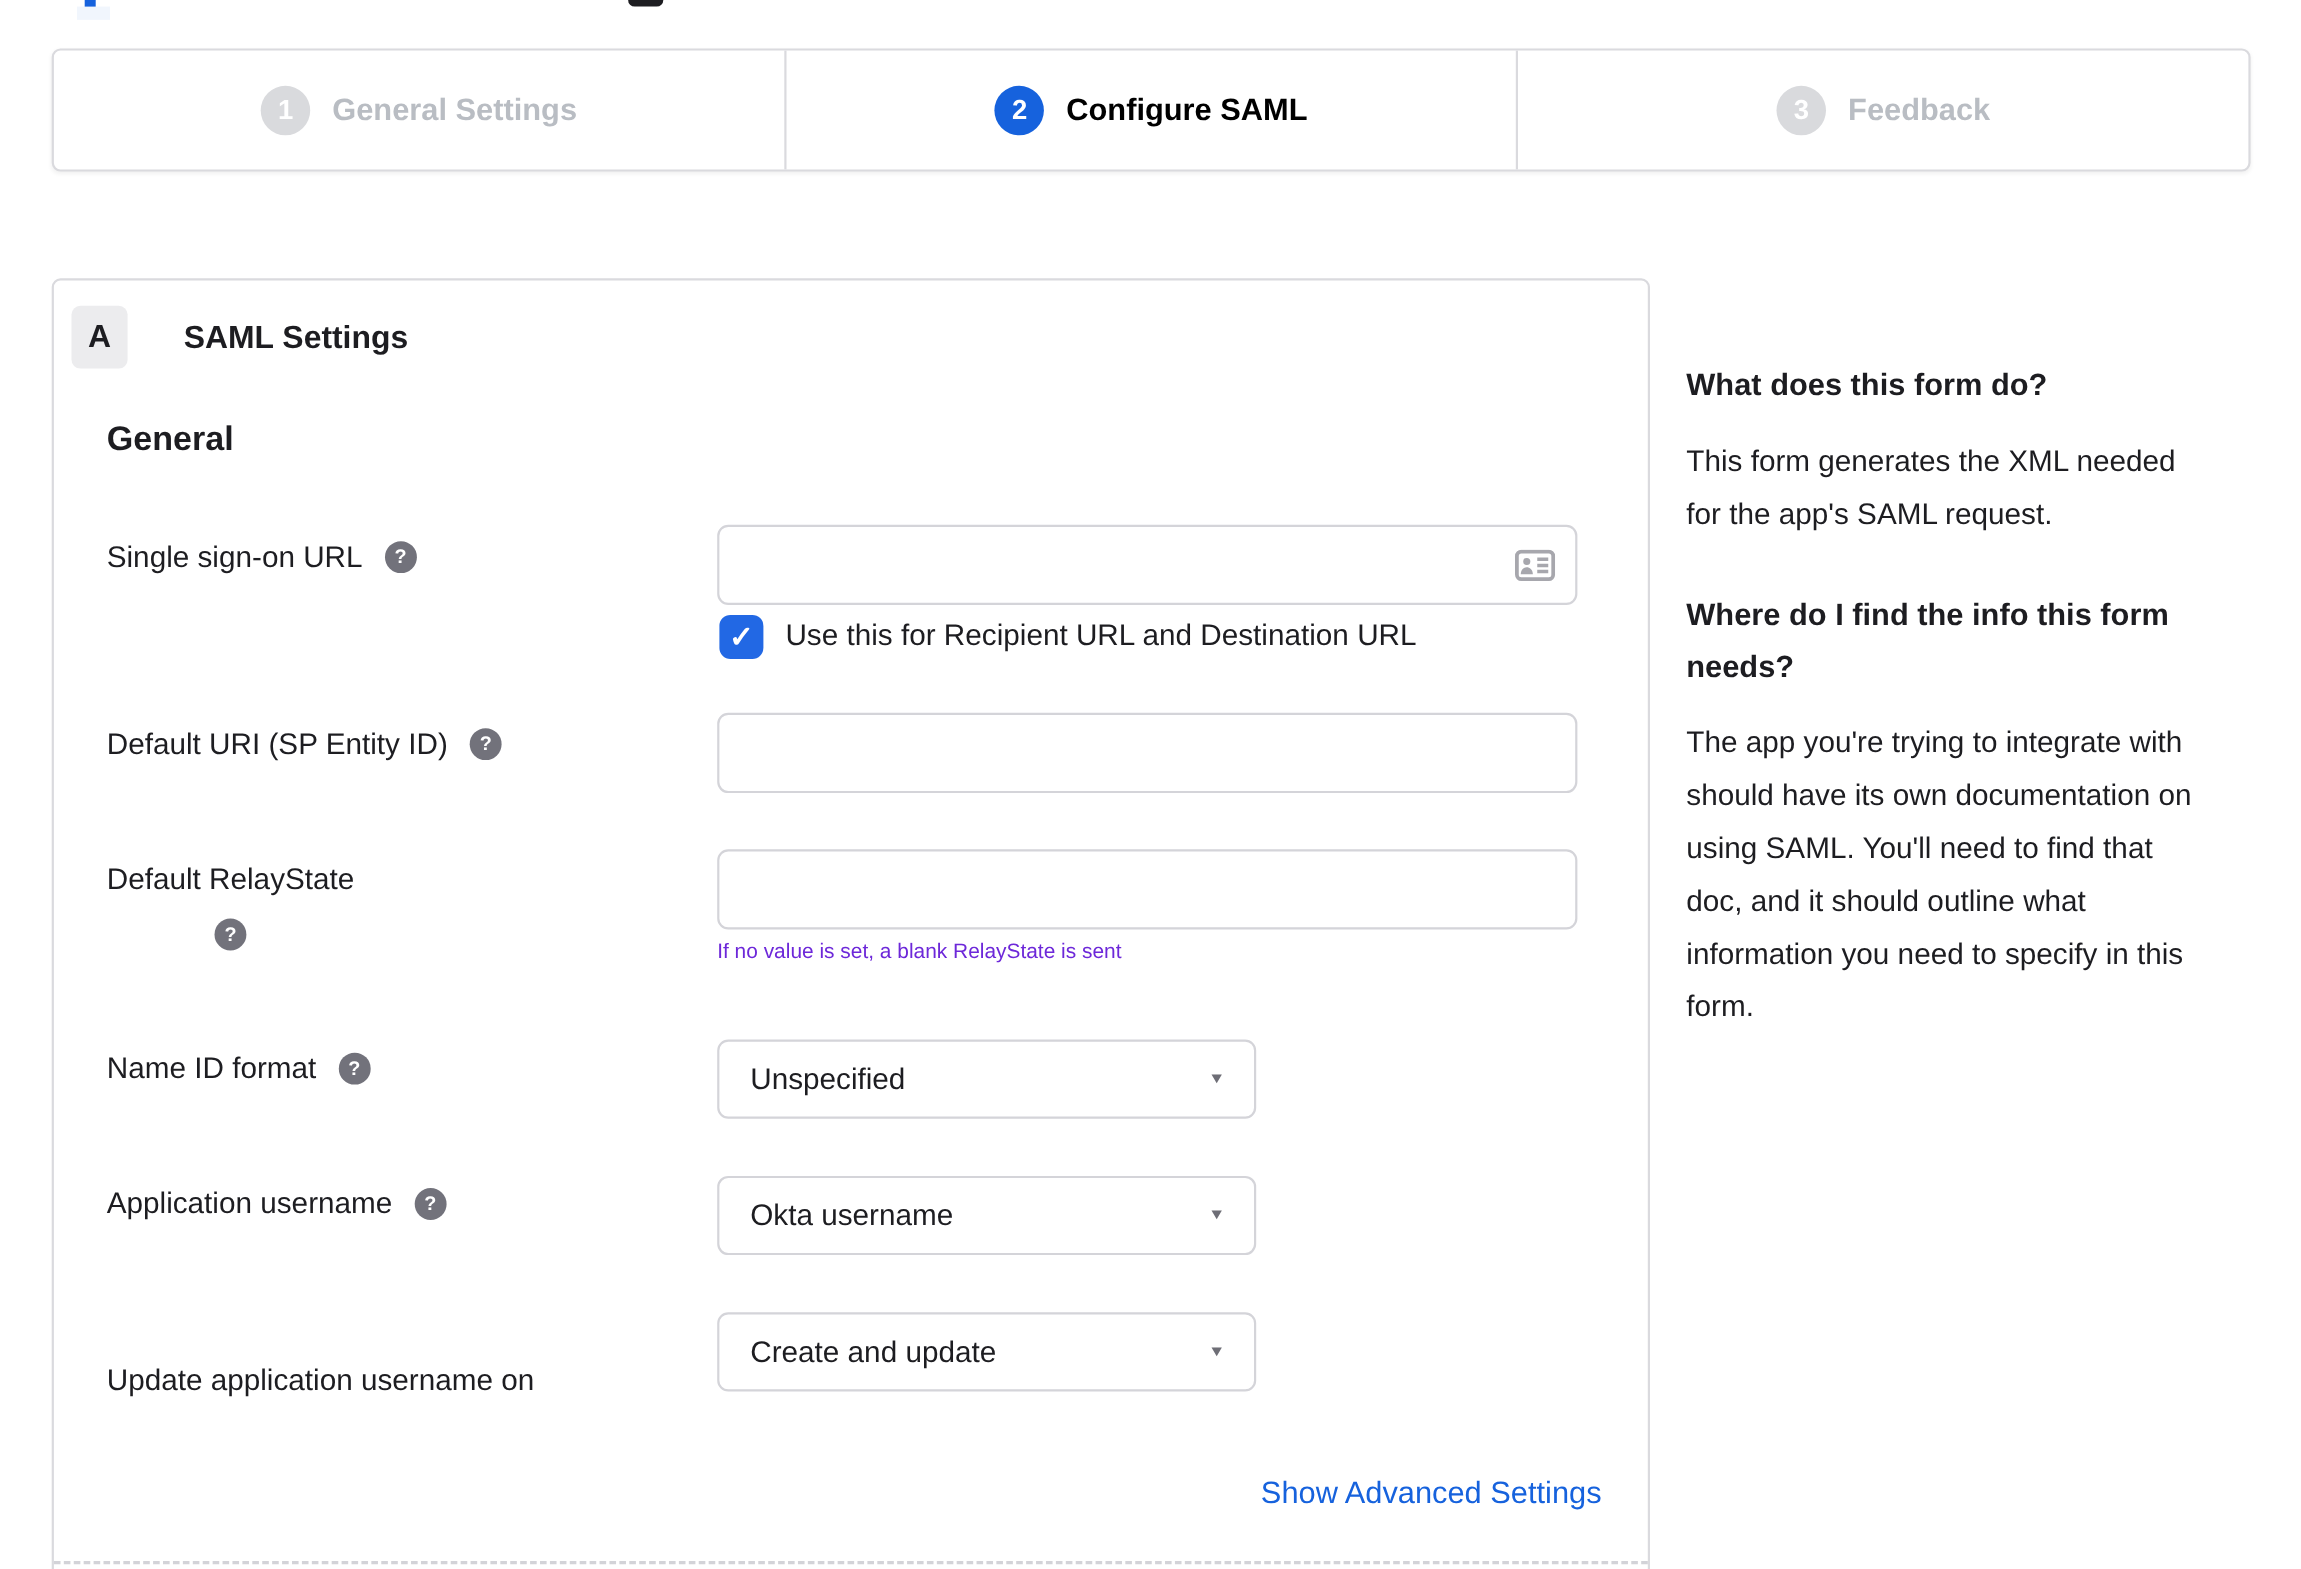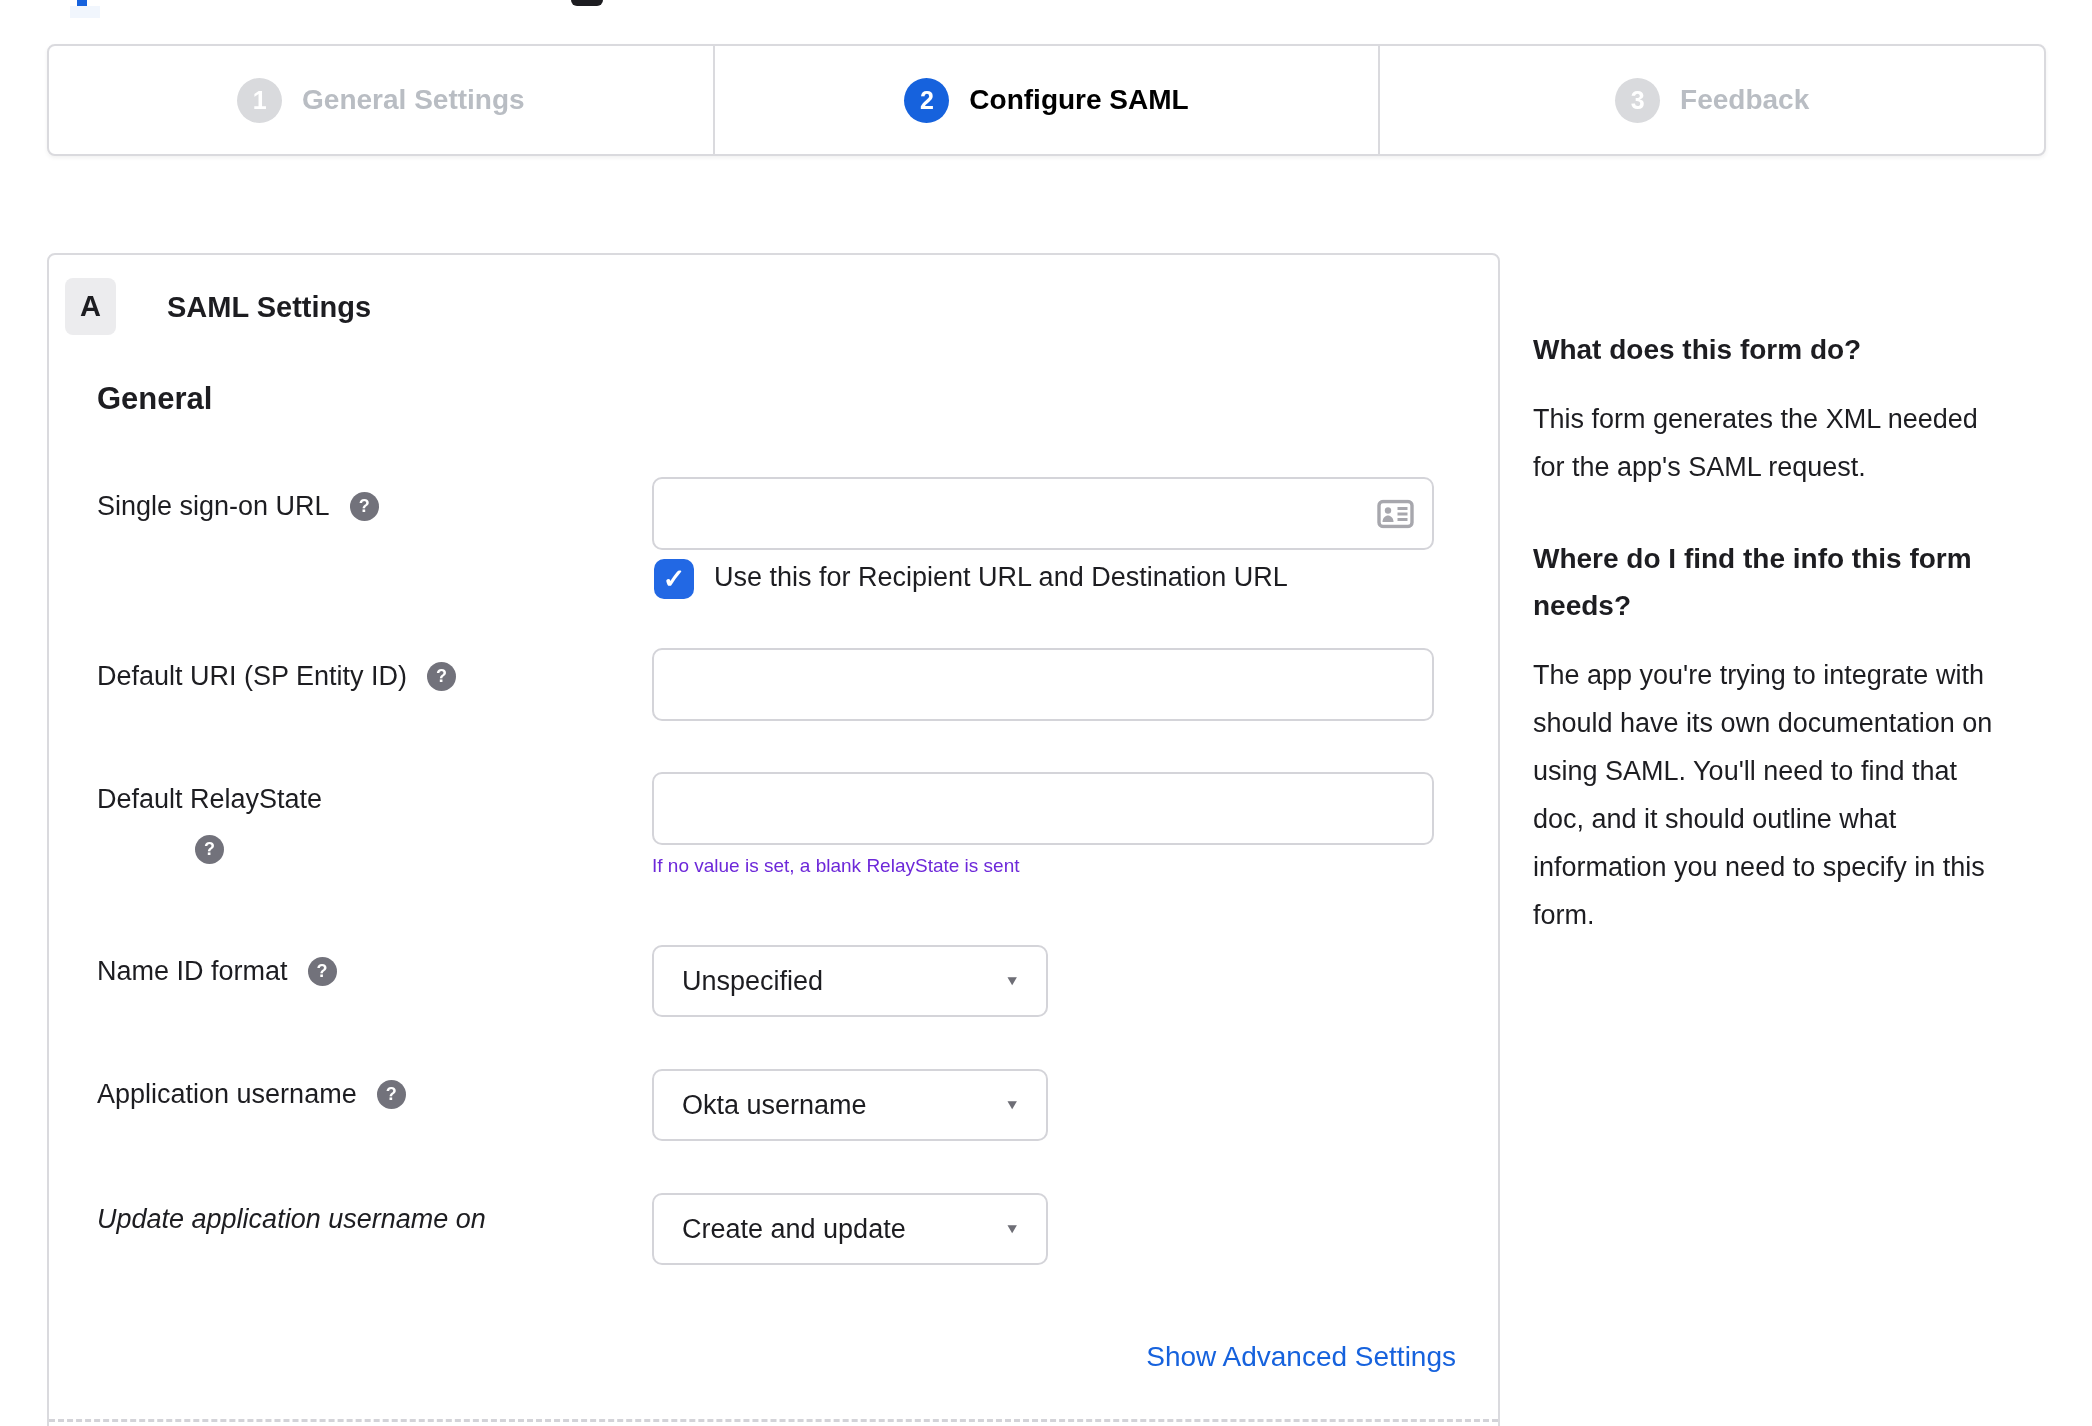--- a/index.html
+++ b/index.html
@@ -47,21 +47,21 @@
                       font-family:"Liberation Sans", sans-serif; color:#1d1d21; outline:none; }
   .contact-icon { position:absolute; right:20px; top:50%; transform:translateY(-50%); line-height:0; }
 
   .checkbox { position:absolute; left:605px; top:304px; width:40px; height:40px; background:#2268e4;
               border-radius:10px; display:flex; align-items:center; justify-content:center;
               color:#fff; font-size:27px; font-weight:900; cursor:pointer; }
   .checkbox-label { position:absolute; left:665px; top:307px; font-size:27px; }
 
   .hint { position:absolute; left:603px; top:600px; font-size:19px; color:#6d28d9; }
 
-  .select { position:absolute; left:603px; width:396px; height:72px; border:2px solid #d4d4d9;
+  .select { position:absolute; left:603px; width:490px; height:72px; border:2px solid #d4d4d9;
             border-radius:10px; background:#fff; display:flex; align-items:center;
             justify-content:space-between; padding:0 26px 0 28px; font-size:27px; cursor:pointer; }
   .caret { font-size:16px; color:#6e6e76; transform:scaleY(0.85); }
 
   .advanced-link { position:absolute; right:42px; top:1086px; font-size:28px; color:#1662dd;
                    cursor:pointer; text-decoration:none; }
   .divider-dashed { position:absolute; left:0; right:0; top:1164px; border-top:3px dashed #d3d3d8; }
 
   
   .side { position:absolute; left:1533px; top:326px; width:510px; }
@@ -145,21 +145,21 @@
 
   <div class="label-row" style="top:824px;">
     <span>Application username</span>
     <span class="help">?</span>
   </div>
   <div class="select" style="top:814px;gap:38px;">
     <span>Okta username</span>
     <span class="caret">▼</span>
   </div>
 
-  <div class="label-row" style="top:949px;font-style:italic;">
+  <div class="label-row" style="top:985px;">
     <span>Update application username on</span>
   </div>
   <div class="select" style="top:938px;">
     <span>Create and update</span>
     <span class="caret">▼</span>
   </div>
 
   <a class="advanced-link">Show Advanced Settings</a>
 
   <div class="divider-dashed"></div>

